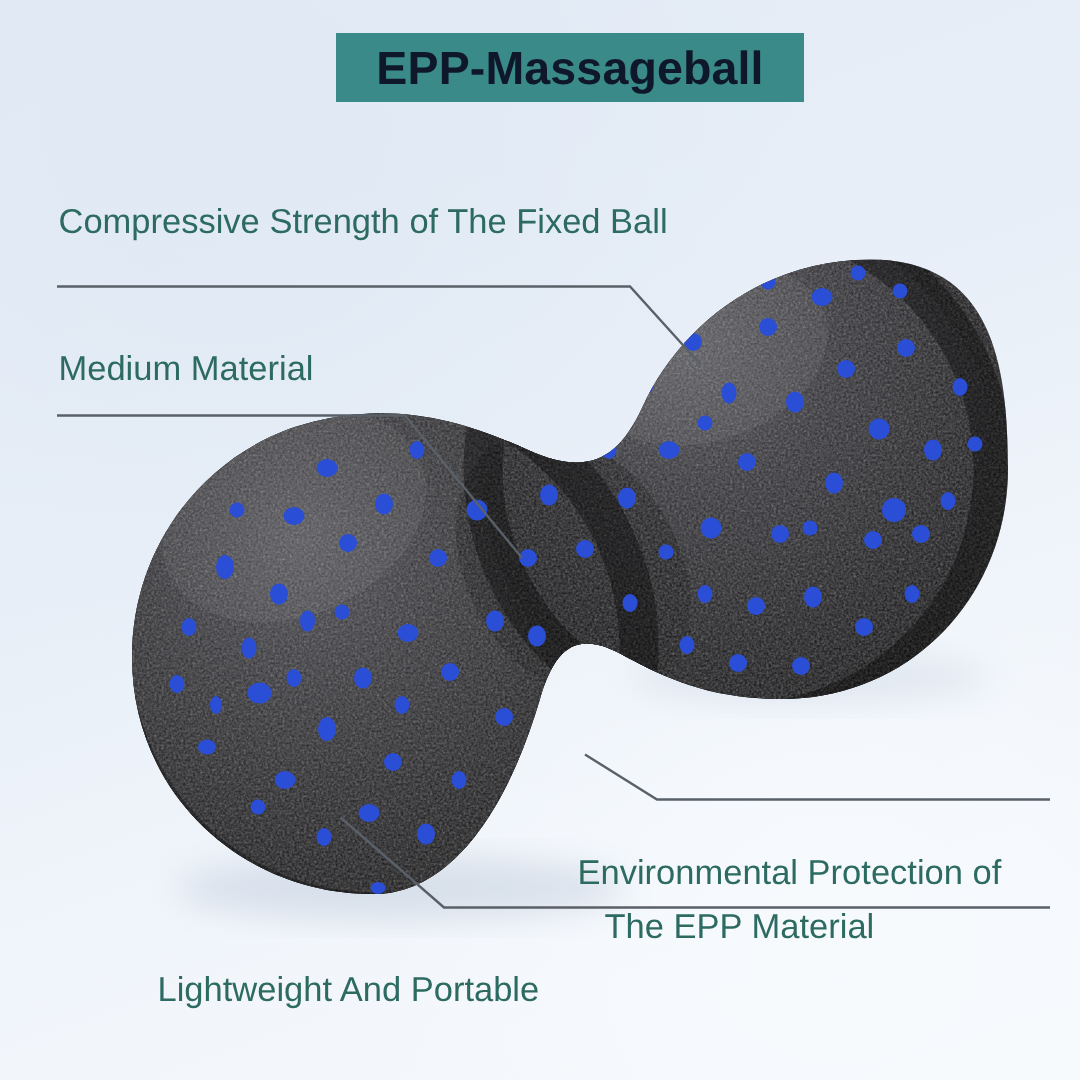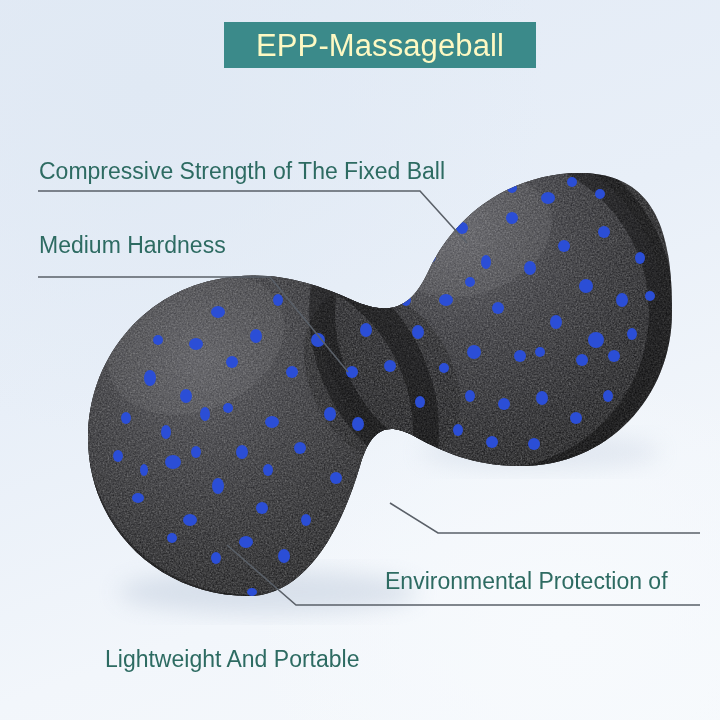--- a/index.html
+++ b/index.html
@@ -15,31 +15,31 @@
       radial-gradient(ellipse 80% 70% at 20% 12%, #e0e9f4 0%, rgba(224,233,244,0) 70%),
       linear-gradient(160deg,#e2eaf5 0%,#e8eff8 42%,#f2f6fb 72%,#f6f9fc 100%);
   }
   
   #title-banner{
     position:absolute;left:224px;top:22px;width:312px;height:46px;
     background:#3b8a8a;
     display:flex;align-items:center;justify-content:center;
   }
   #title-text{
-    color:#fef9c3;font-size:31px;letter-spacing:.1px;
-    font-weight:400;white-space:nowrap;line-height:1;
+    color:#0f172a;font-size:31px;letter-spacing:.1px;
+    font-weight:700;white-space:nowrap;line-height:1;
   }
   
   #art{position:absolute;left:0;top:0;width:720px;height:720px;}
   
   .label{
     position:absolute;color:#2d6b62;font-size:23px;
     white-space:nowrap;line-height:1.18;font-weight:400;
   }
-  #label-compressive{left:39px;top:158px;}
+  #label-compressive{left:39px;top:134px;}
   #label-medium{left:39px;top:232px;}
   #label-environmental{left:385px;top:530px;margin-top:38px;}
   #label-environmental .l2{display:block;margin-left:18px;margin-top:9px;}
   #label-lightweight{left:105px;top:646px;}
 </style>
 </head>
 <body>
 
 <div id="page">
 
@@ -203,21 +203,22 @@
     <g fill="none" stroke="#5a6068" stroke-width="1.6">
       <polyline points="38,191 382,191 420,191 467,243"></polyline>
       <polyline points="38,277 192,277 270,277 348,372"></polyline>
       <polyline points="390,503 438,533 700,533"></polyline>
       <polyline points="227,545 296,605 700,605"></polyline>
     </g>
   </svg>
 
   <div class="label" id="label-compressive">Compressive Strength of The Fixed Ball</div>
 
-  <div class="label" id="label-medium">Medium Hardness</div>
+  <div class="label" id="label-medium">Medium Material</div>
 
   <div class="label" id="label-environmental">
     <span class="l1">Environmental Protection of</span>
+    <span class="l2">The EPP Material</span>
   </div>
 
   <div class="label" id="label-lightweight">Lightweight And Portable</div>
 
 </div>
 
 </body></html>

